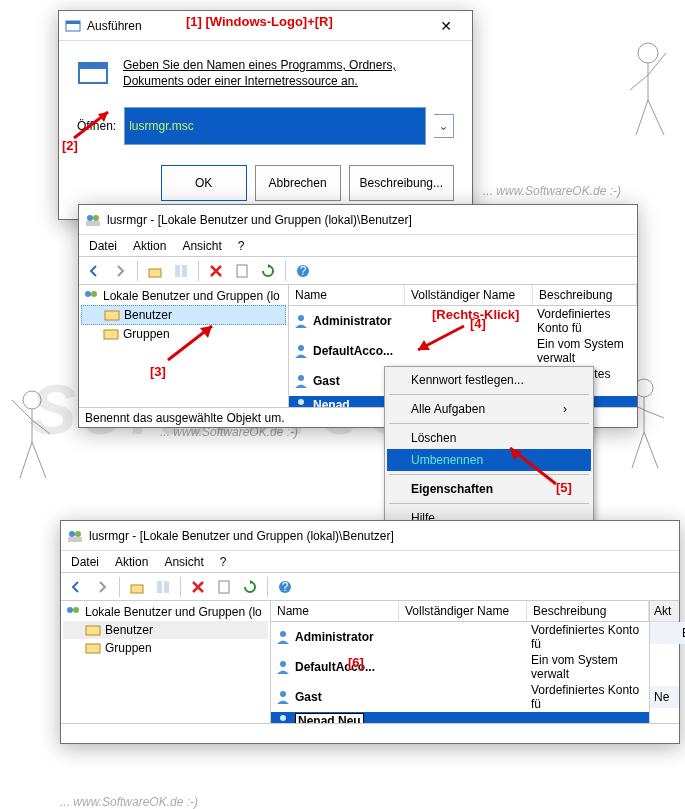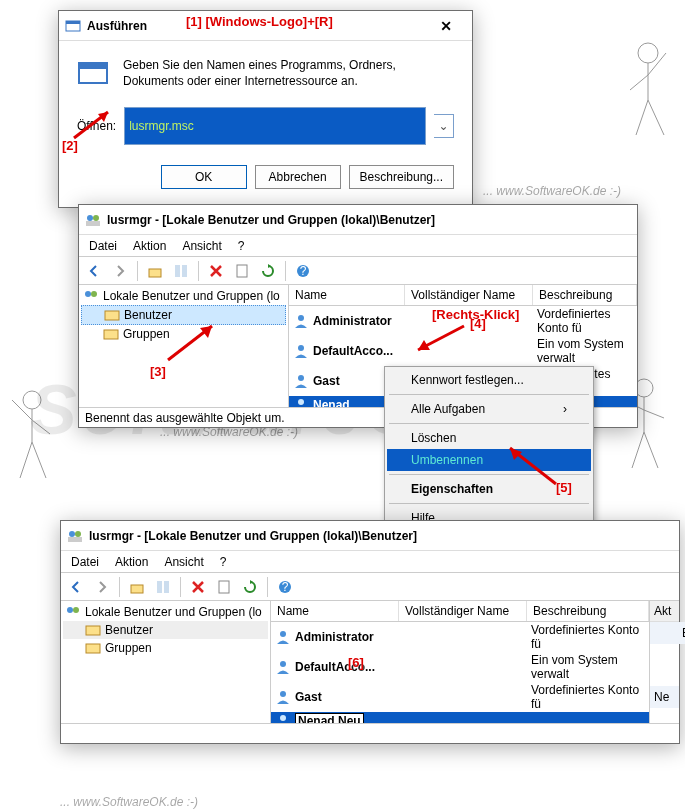--- a/index.html
+++ b/index.html
@@ -5,33 +5,33 @@
 * { box-sizing: border-box; margin: 0; padding: 0; font-family: "Segoe UI", Tahoma, sans-serif; font-size: 12px; }
 body { width: 685px; height: 809px; background: #fff; position: relative; overflow: hidden; }
 
 
 .wm { position: absolute; color: #000; opacity: 0.08; font-size: 70px; font-style: italic; font-weight: bold; white-space: nowrap; letter-spacing: 5px; pointer-events: none; }
 .wm-url { position: absolute; color: #000; opacity: 0.35; font-size: 12px; font-style: italic; white-space: nowrap; pointer-events: none; }
 .figure { position: absolute; opacity: 0.4; stroke: #000; fill: none; }
 
 
 .win { position: absolute; background: #fff; border: 1px solid #6e6e6e; box-shadow: 0 4px 20px rgba(0,0,0,0.3); }
-.titlebar { height: 30px; display: flex; align-items: center; padding: 0 6px; border-bottom: 1px solid #ddd; font-weight: bold; }
+.titlebar { height: 30px; display: flex; align-items: center; padding: 0 6px; border-bottom: 1px solid #ddd; }
 .titlebar .ico { width: 16px; height: 16px; margin-right: 6px; }
 .titlebar .title { flex: 1; }
 .titlebar .xbtn { width: 40px; height: 28px; display: flex; align-items: center; justify-content: center; font-size: 14px; }
 
 
 .run-body { padding: 16px 18px 18px 18px; display: flex; gap: 14px; }
 .run-body .big-ico { width: 32px; height: 32px; flex: none; }
 .run-open { display: flex; align-items: center; gap: 8px; padding: 0 18px 10px 18px; }
 .run-open input { flex: 1; height: 38px; border: 1px solid #7a9fcc; padding: 0 4px; color: #bef264; background: #0a5bc4; }
 .run-open .combo-btn { width: 20px; height: 24px; border: 1px solid #7a9fcc; border-left: none; display:flex; align-items:center; justify-content:center; color:#555; }
 .run-actions { display: flex; justify-content: flex-end; gap: 8px; padding: 10px 18px 18px 18px; }
-.btn { height: 24px; min-width: 86px; border: 1px solid #8a8a8a; background: #fdfdfd; padding: 0 10px; display:flex; align-items:center; justify-content:center; }
+.btn { height: 36px; min-width: 86px; border: 1px solid #8a8a8a; background: #fdfdfd; padding: 0 10px; display:flex; align-items:center; justify-content:center; }
 .btn.default { border: 1px solid #005fb8; }
 
 
 .menubar { height: 22px; border-bottom: 1px solid #ccc; display: flex; align-items:center; padding: 0 4px; gap: 4px; }
 .menubar span { padding: 2px 6px; }
 .toolbar { height: 28px; border-bottom: 1px solid #ccc; display: flex; align-items:center; padding: 0 4px; gap: 4px; }
 .toolbar .tb { width: 22px; height: 22px; display: flex; align-items:center; justify-content:center; border: 1px solid transparent; }
 .toolbar .tb svg { width:16px; height:16px; }
 .toolbar .sep { width:1px; height:20px; background:#ccc; margin:0 2px; }
 
@@ -100,21 +100,21 @@
         <rect x="1" y="3" width="14" height="3" fill="#3a76c4"></rect>
       </svg>
     <span class="title">Ausführen</span>
     <div class="xbtn">✕</div>
   </div>
   <div class="run-body">
     <svg class="big-ico" viewBox="0 0 32 32">
         <rect x="2" y="6" width="28" height="20" fill="#fff" stroke="#3a76c4" stroke-width="2"></rect>
         <rect x="2" y="6" width="28" height="6" fill="#3a76c4"></rect>
       </svg>
-    <div style="line-height:1.35;">Geben Sie den Namen eines Programms, Ordners, Dokuments oder einer Internetressource an.</div>
+    <div style="line-height:1.35;text-decoration:underline;">Geben Sie den Namen eines Programms, Ordners, Dokuments oder einer Internetressource an.</div>
   </div>
   <div class="run-open">
     <span>Öffnen:</span>
     <input type="text" value="lusrmgr.msc" style="">
     <div class="combo-btn">⌄</div>
   </div>
   <div class="run-actions">
     <div class="btn default">OK</div>
     <div class="btn">Abbrechen</div>
     <div class="btn">Beschreibung...</div>

